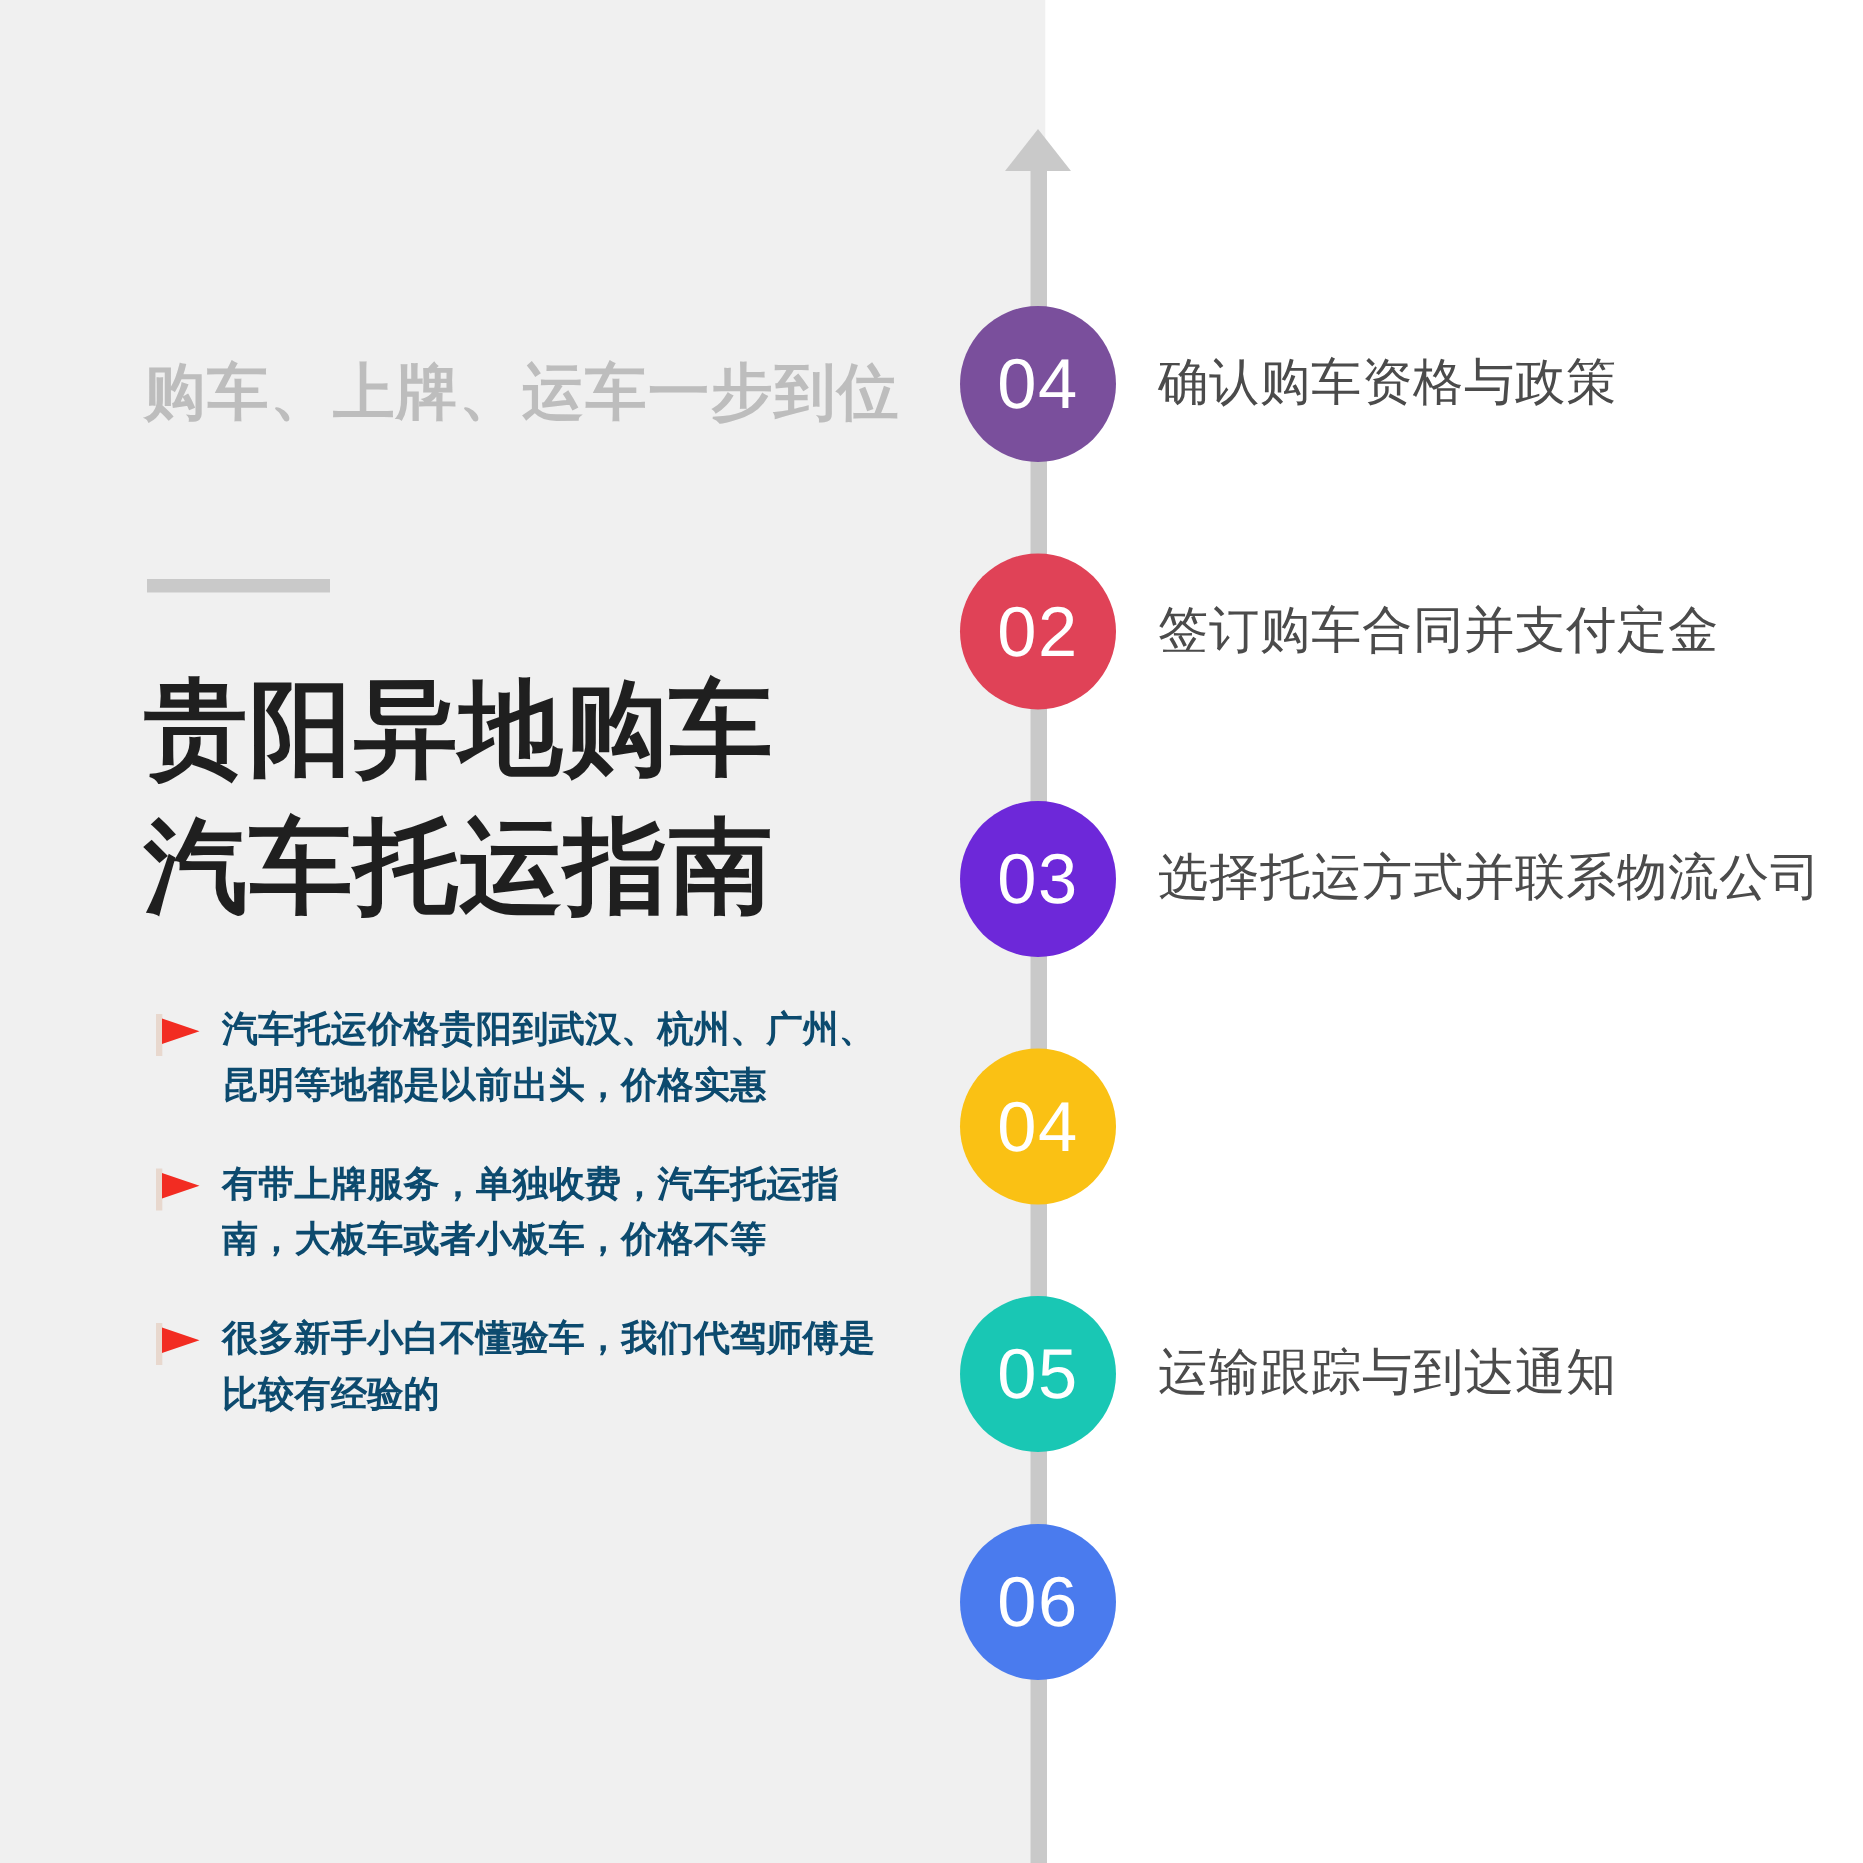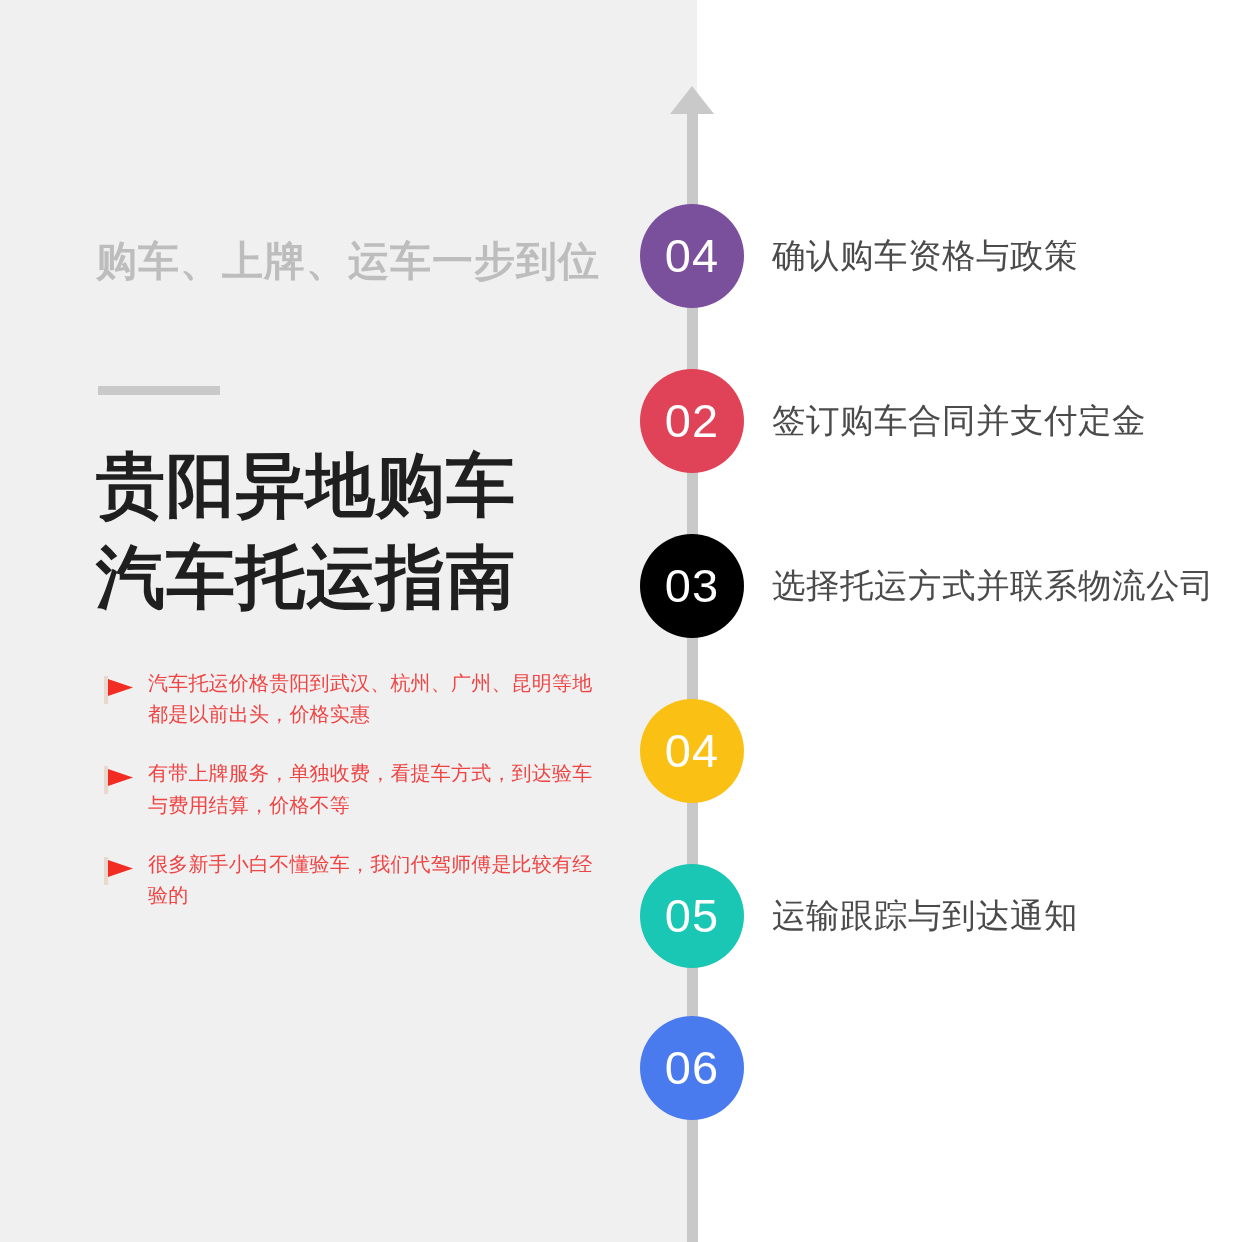--- a/index.html
+++ b/index.html
@@ -85,24 +85,24 @@
   .bullets {
     position: absolute;
     top: 668px;
     left: 2px;
     width: 500px;
   }
   .bullet {
     position: relative;
     padding-left: 50px;
     margin-bottom: 28px;
-    font-size: 20px;
+    font-size: 24px;
     line-height: 1.56;
-    color: #ef4444;
-    font-weight: normal;
+    color: #0c4a6e;
+    font-weight: bold;
     letter-spacing: 0.2px;
   }
   .bullet:last-child { margin-bottom: 0; }
 
   .flag-icon {
     position: absolute;
     left: 4px;
     top: 6px;
     width: 34px;
     height: 32px;
@@ -199,21 +199,21 @@
         <span>汽车托运价格贵阳到武汉、杭州、广州、昆明等地都是以前出头，价格实惠</span>
       </div>
 
       <div class="bullet">
         <span class="flag-icon">
           <svg width="34" height="32" viewBox="0 0 34 32">
             <rect x="2" y="2" width="4.2" height="28" fill="#e8d8ce"></rect>
             <path d="M6 5 L31 13.5 L6 22 Z" fill="#f22c22"></path>
           </svg>
         </span>
-        <span>有带上牌服务，单独收费，看提车方式，到达验车与费用结算，价格不等</span>
+        <span>有带上牌服务，单独收费，汽车托运指南，大板车或者小板车，价格不等</span>
       </div>
 
       <div class="bullet">
         <span class="flag-icon">
           <svg width="34" height="32" viewBox="0 0 34 32">
             <rect x="2" y="2" width="4.2" height="28" fill="#e8d8ce"></rect>
             <path d="M6 5 L31 13.5 L6 22 Z" fill="#f22c22"></path>
           </svg>
         </span>
         <span>很多新手小白不懂验车，我们代驾师傅是比较有经验的</span>
@@ -231,21 +231,21 @@
       <div class="step-badge" style="background: rgb(122, 79, 156);">04</div>
       <div class="step-label">确认购车资格与政策</div>
     </div>
 
     <div class="step" style="top:369px;">
       <div class="step-badge" style="background: rgb(224, 66, 87);">02</div>
       <div class="step-label">签订购车合同并支付定金</div>
     </div>
 
     <div class="step" style="top:534px;">
-      <div class="step-badge" style="background: #000000;">03</div>
+      <div class="step-badge" style="background: #6d28d9;">03</div>
       <div class="step-label">选择托运方式并联系物流公司</div>
     </div>
 
     <div class="step" style="top:699px;">
       <div class="step-badge" style="background: rgb(250, 193, 20);">04</div>
     </div>
 
     <div class="step" style="top:864px;">
       <div class="step-badge" style="background: rgb(25, 199, 180);">05</div>
       <div class="step-label">运输跟踪与到达通知</div>

